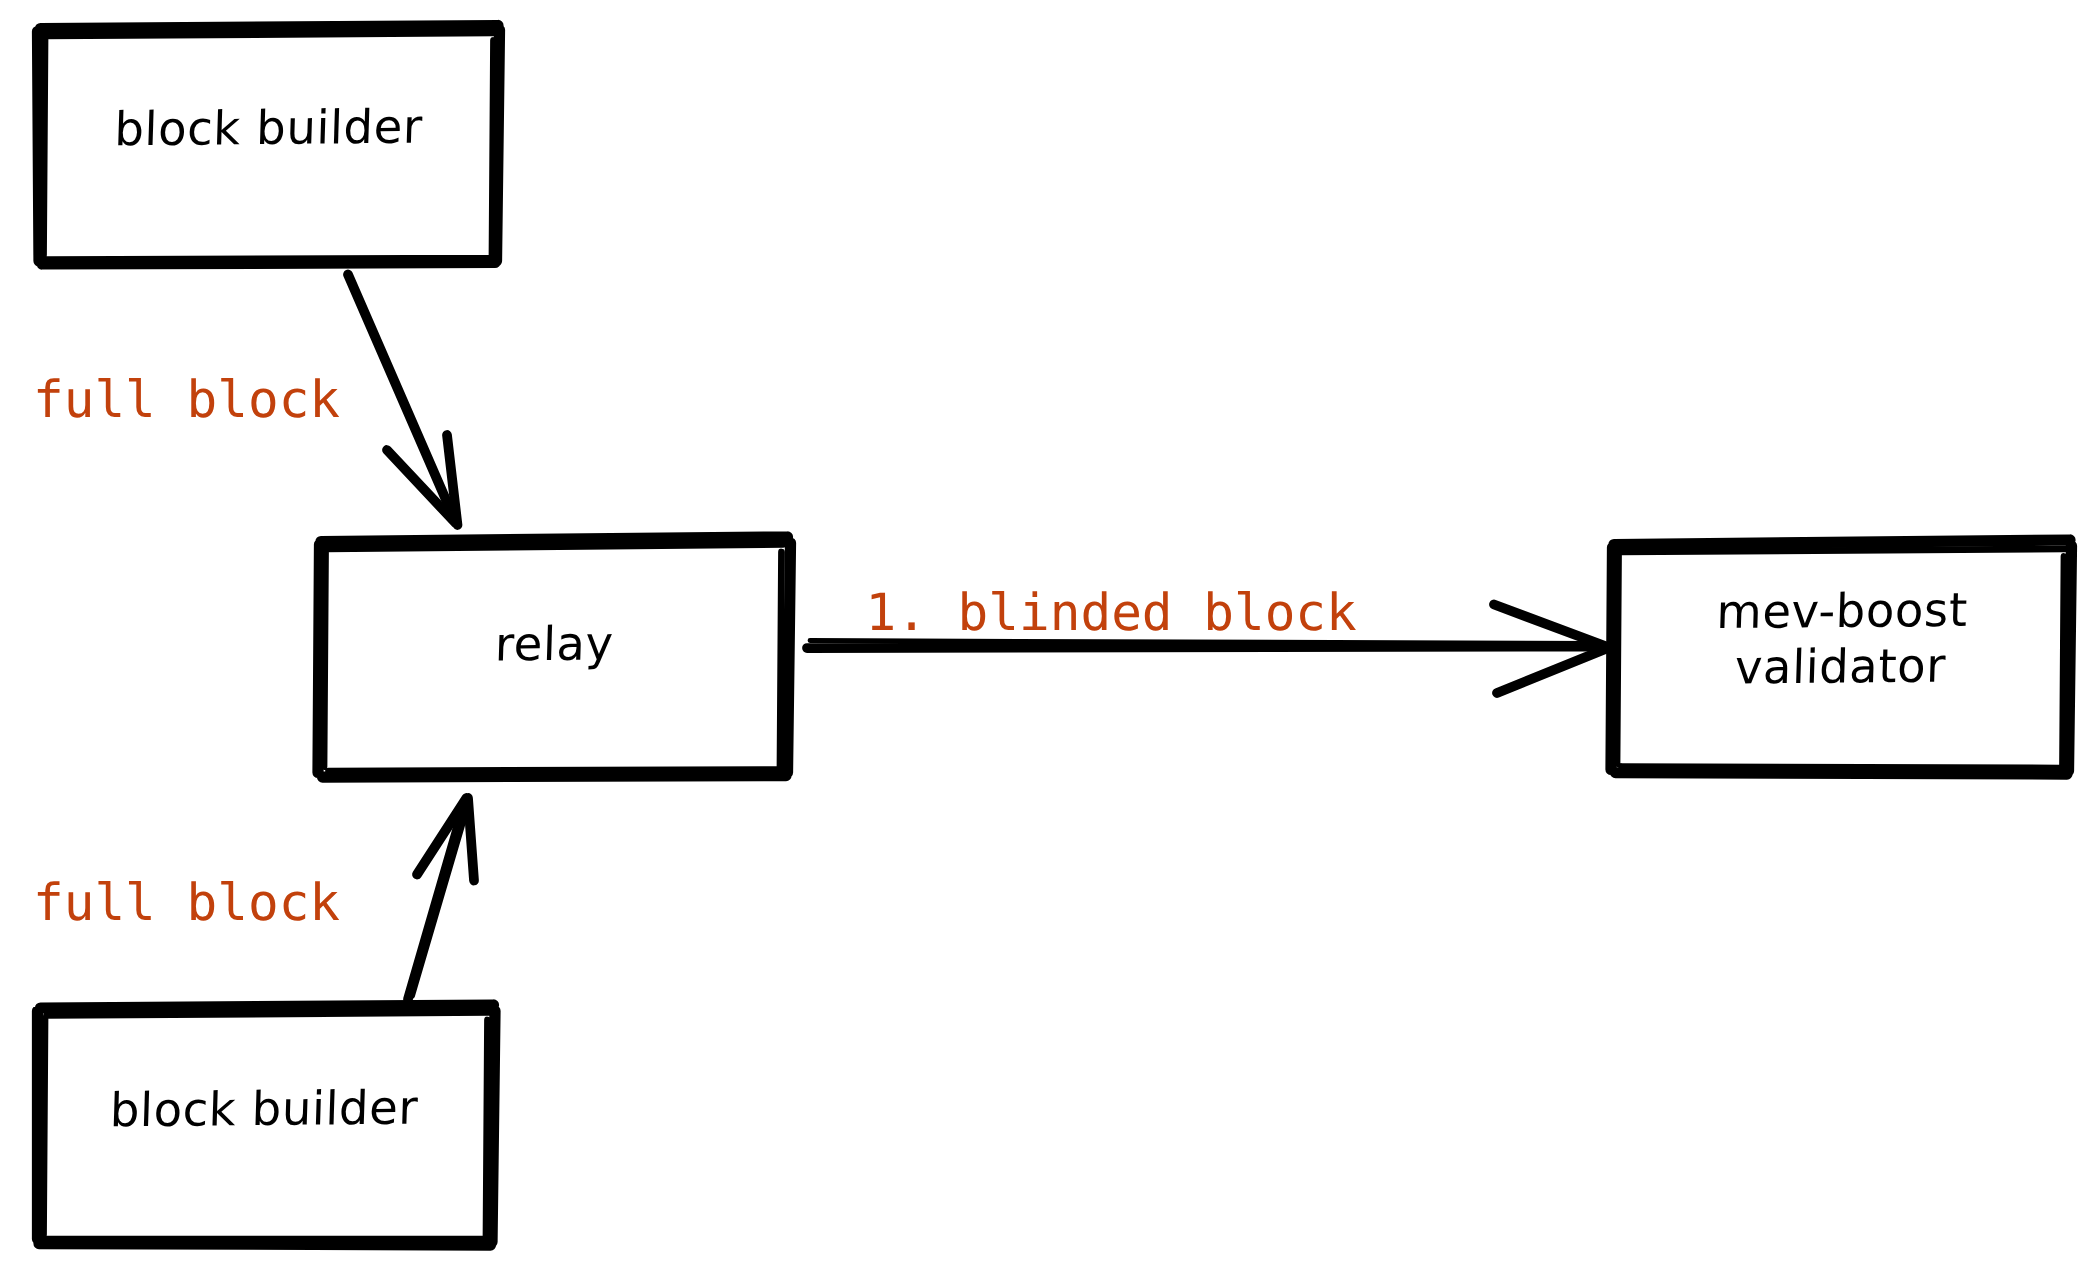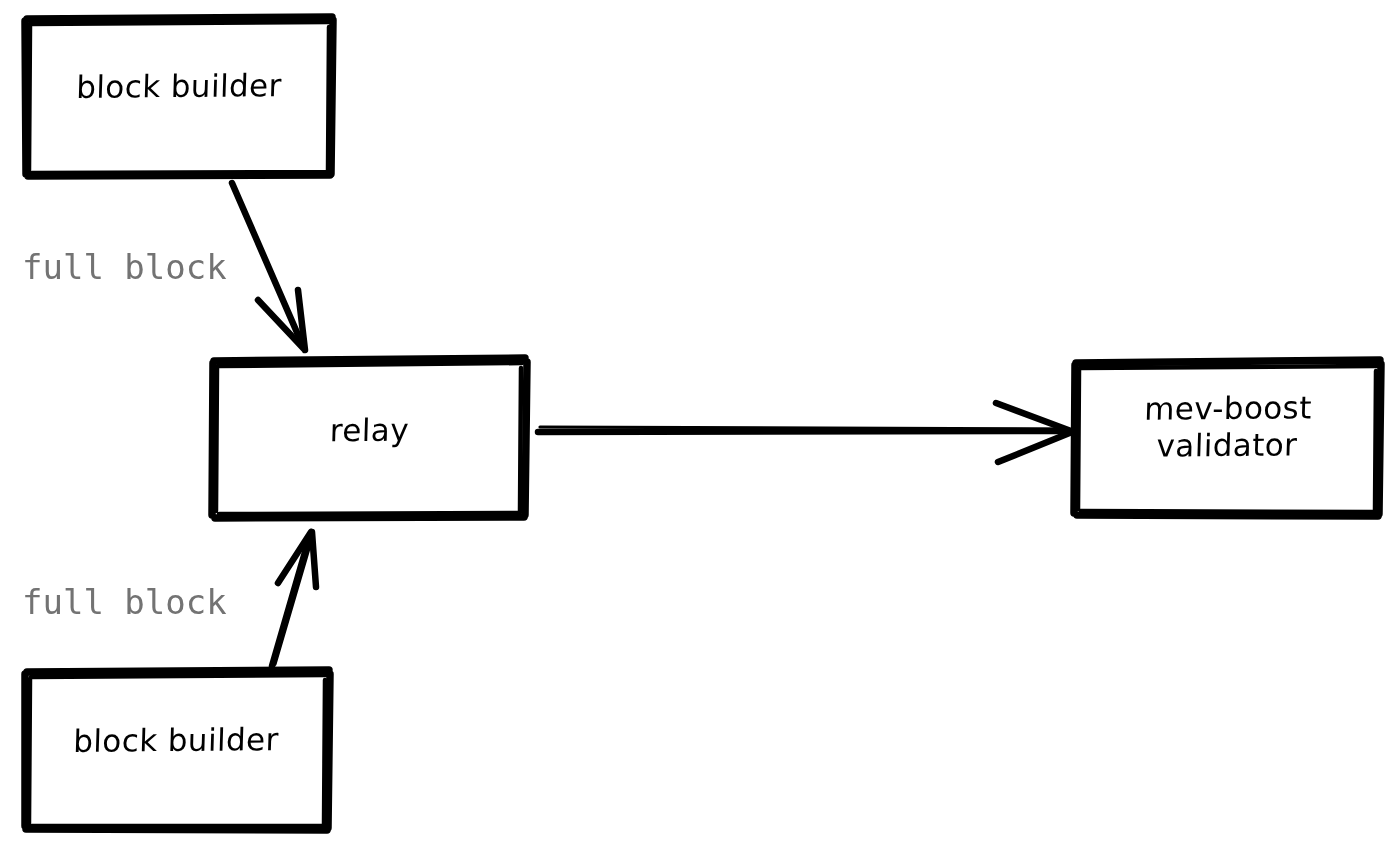--- a/index.html
+++ b/index.html
@@ -61,21 +61,21 @@
     line-height: 1.18;
     letter-spacing: 0.4px;
     text-align: center;
     white-space: pre-line;
     transform: skewX(-2.2deg) rotate(-0.5deg);
     font-weight: 400;
   }
   .edge-label {
     position: absolute;
     font-family: "DejaVu Sans Mono", monospace;
-    color: #737373;
+    color: #c2410c;
     font-size: 34px;
     line-height: 1.05;
     letter-spacing: 0px;
     white-space: pre;
     font-weight: 400;
   }
   #label-top-builder  { left: 25px;   top: 68px;  width: 308px; }
   #label-relay        { left: 212px;  top: 412px; width: 315px; }
   #label-bottom-builder { left: 22px; top: 722px; width: 308px; }
   #label-validator    { left: 1074px; top: 390px; width: 307px; }
@@ -137,15 +137,16 @@
 
   <div class="node-label" id="label-bottom-builder">block builder</div>
 
   <div class="node-label" id="label-validator">mev-boost
 validator</div>
 
   <div class="edge-label" id="label-full-block-top">full block</div>
 
   <div class="edge-label" id="label-full-block-bottom">full block</div>
 
+  <div class="edge-label" id="label-step-1">1. blinded block</div>
 
 
 </div>
 
 </body></html>

